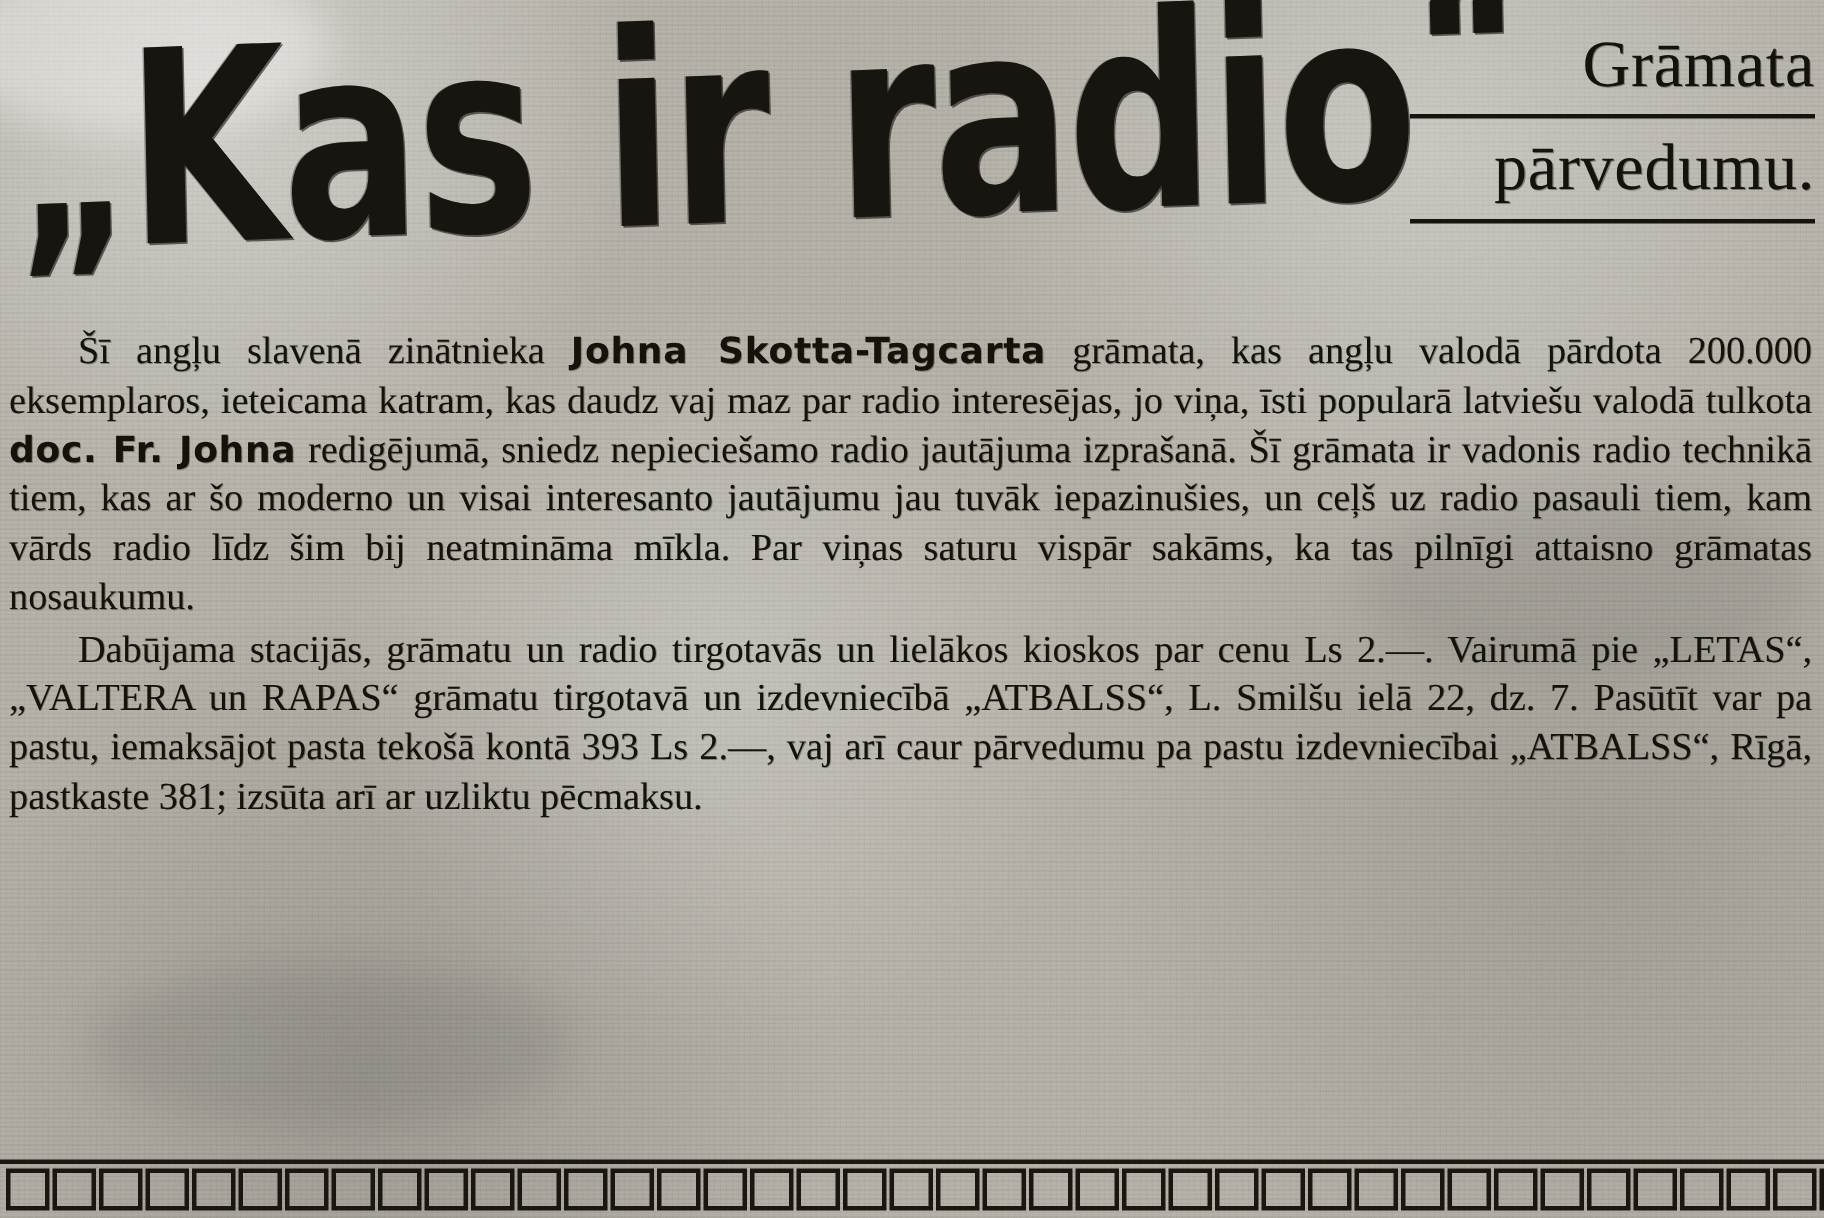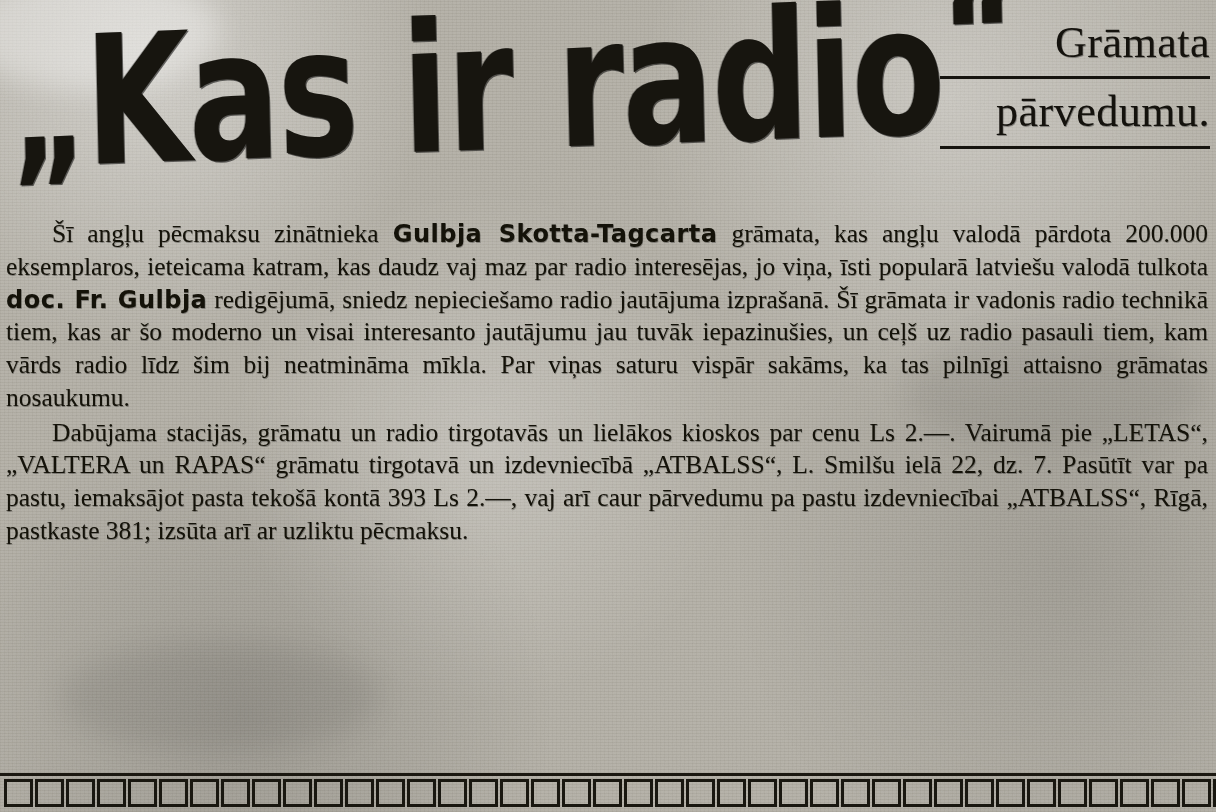--- a/index.html
+++ b/index.html
@@ -192,24 +192,24 @@
     <div class="sub-right">
       <div class="line">Grāmata</div>
       <hr class="rule">
       <div class="line">pārvedumu.</div>
       <hr class="rule">
     </div>
   </div>
 
   <div class="body">
     <p>
-      <span class="indent"></span><span>Šī angļu pēcmaksu zinātnieka</span>
-      <span class="b-sans">Gulbja Skotta-Tagcarta</span>
+      <span class="indent"></span><span>Šī angļu slavenā zinātnieka</span>
+      <span class="b-sans">Johna Skotta-Tagcarta</span>
       <span>grāmata, kas angļu valodā pārdota 200.000 eksemplaros, ieteicama katram, kas daudz vaj maz par radio interesējas, jo viņa, īsti popularā latviešu valodā tulkota</span>
-      <span class="b-sans">doc. Fr. Gulbja</span>
+      <span class="b-sans">doc. Fr. Johna</span>
       <span>redigējumā, sniedz nepieciešamo radio jautājuma izprašanā. Šī grāmata ir vadonis radio technikā tiem, kas ar šo moderno un visai interesanto jautājumu jau tuvāk iepazinušies, un ceļš uz radio pasauli tiem, kam vārds radio līdz šim bij neatmināma mīkla. Par viņas saturu vispār sakāms, ka tas pilnīgi attaisno grāmatas nosaukumu.</span>
     </p>
     <p>
       <span class="indent"></span><span>Dabūjama stacijās, grāmatu un radio tirgotavās un lielākos kioskos par cenu Ls 2.—. Vairumā pie „LETAS“, „VALTERA un RAPAS“ grāmatu tirgotavā un izdevniecībā „ATBALSS“, L. Smilšu ielā 22, dz. 7. Pasūtīt var pa pastu, iemaksājot pasta tekošā kontā 393 Ls 2.—, vaj arī caur pārvedumu pa pastu izdevniecībai „ATBALSS“, Rīgā, pastkaste 381; izsūta arī ar uzliktu pēcmaksu.</span>
     </p>
   </div>
 
   <div class="orn-rule"></div>
   <div class="ornament" id="ornament-row">
       <div class="orn-cell"></div>

